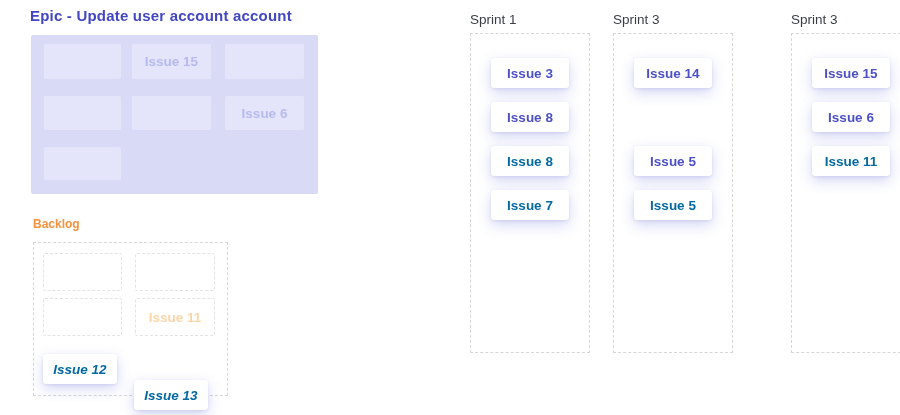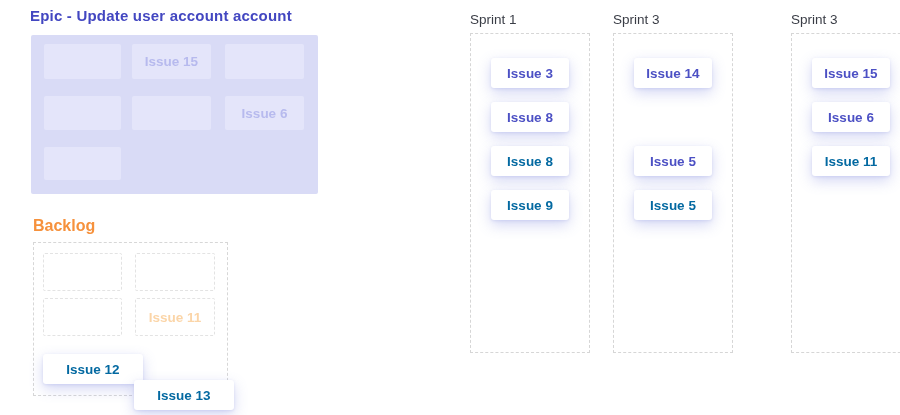--- a/index.html
+++ b/index.html
@@ -16,38 +16,38 @@
     font-size:13.5px;font-weight:700;color:#b7baee;}
   .ec0{left:13px;top:9px;width:77px;height:35px;}
   .ec1{left:101px;top:9px;width:79px;height:35px;}
   .ec2{left:194px;top:9px;width:79px;height:35px;}
   .ec3{left:13px;top:61px;width:77px;height:34px;}
   .ec4{left:101px;top:61px;width:79px;height:34px;}
   .ec5{left:194px;top:61px;width:79px;height:34px;}
   .ec6{left:13px;top:112px;width:77px;height:33px;}
 
   
-  .backlog-title{position:absolute;left:33px;top:217px;font-size:16px;font-weight:700;
+  .backlog-title{position:absolute;left:33px;top:217px;font-size:12px;font-weight:700;
     color:#f6913c;}
   .backlog-board{position:absolute;left:33px;top:242px;width:193px;height:152px;
     border:1px dashed #d7d7d7;}
   .ghost-card{position:absolute;border:1px dashed #e3e3e3;border-radius:2px;
     display:flex;align-items:center;justify-content:center;
     font-size:13.5px;font-weight:700;color:#fbd5a8;background:transparent;}
   .gc0{left:9px;top:10px;width:77px;height:36px;}
   .gc1{left:101px;top:10px;width:78px;height:36px;}
   .gc2{left:9px;top:55px;width:77px;height:36px;}
   .gc3{left:101px;top:55px;width:78px;height:36px;}
   .card{background:#ffffff;border-radius:3px;
     box-shadow:0 5px 14px rgba(113,122,218,.30),0 1px 3px rgba(113,122,218,.18);
     display:flex;align-items:center;justify-content:center;
     font-size:13.5px;font-weight:700;}
   .card.indigo{color:#4c50c4;}
   .card.orange{color:#0369a1;}
-  .bl-card{position:absolute;width:100px;height:30px;}
+  .bl-card{position:absolute;width:74px;height:30px;font-style:italic;}
   .blc0{left:9px;top:111px;}
   .blc1{left:100px;top:111px;margin-top:26px;}
 
   
   .sprint{position:absolute;top:12px;width:120px;}
   .sprint-1{left:470px;}
   .sprint-2{left:613px;}
   .sprint-3{left:743px;margin-left:48px;}
   .sprint-header{font-size:13.5px;font-weight:400;color:#3a3d46;height:15px;line-height:15px;}
   .sprint-box{position:relative;margin-top:6px;height:318px;border:1px dashed #d6d6d6;}
@@ -79,21 +79,21 @@
     <div class="card orange bl-card blc0">Issue 12</div>
     <div class="card orange bl-card blc1">Issue 13</div>
   </div>
 
   <div class="sprint sprint-1">
     <div class="sprint-header">Sprint 1</div>
     <div class="sprint-box">
       <div class="card indigo sp-card r0">Issue 3</div>
       <div class="card indigo sp-card r1">Issue 8</div>
       <div class="card orange sp-card r2">Issue 8</div>
-      <div class="card orange sp-card r3">Issue 9</div>
+      <div class="card orange sp-card r3">Issue 7</div>
     </div>
   </div>
 
   <div class="sprint sprint-2">
     <div class="sprint-header">Sprint 3</div>
     <div class="sprint-box">
       <div class="card indigo sp-card r0">Issue 14</div>
       <div class="card indigo sp-card r2">Issue 5</div>
       <div class="card orange sp-card r3">Issue 5</div>
     </div>

